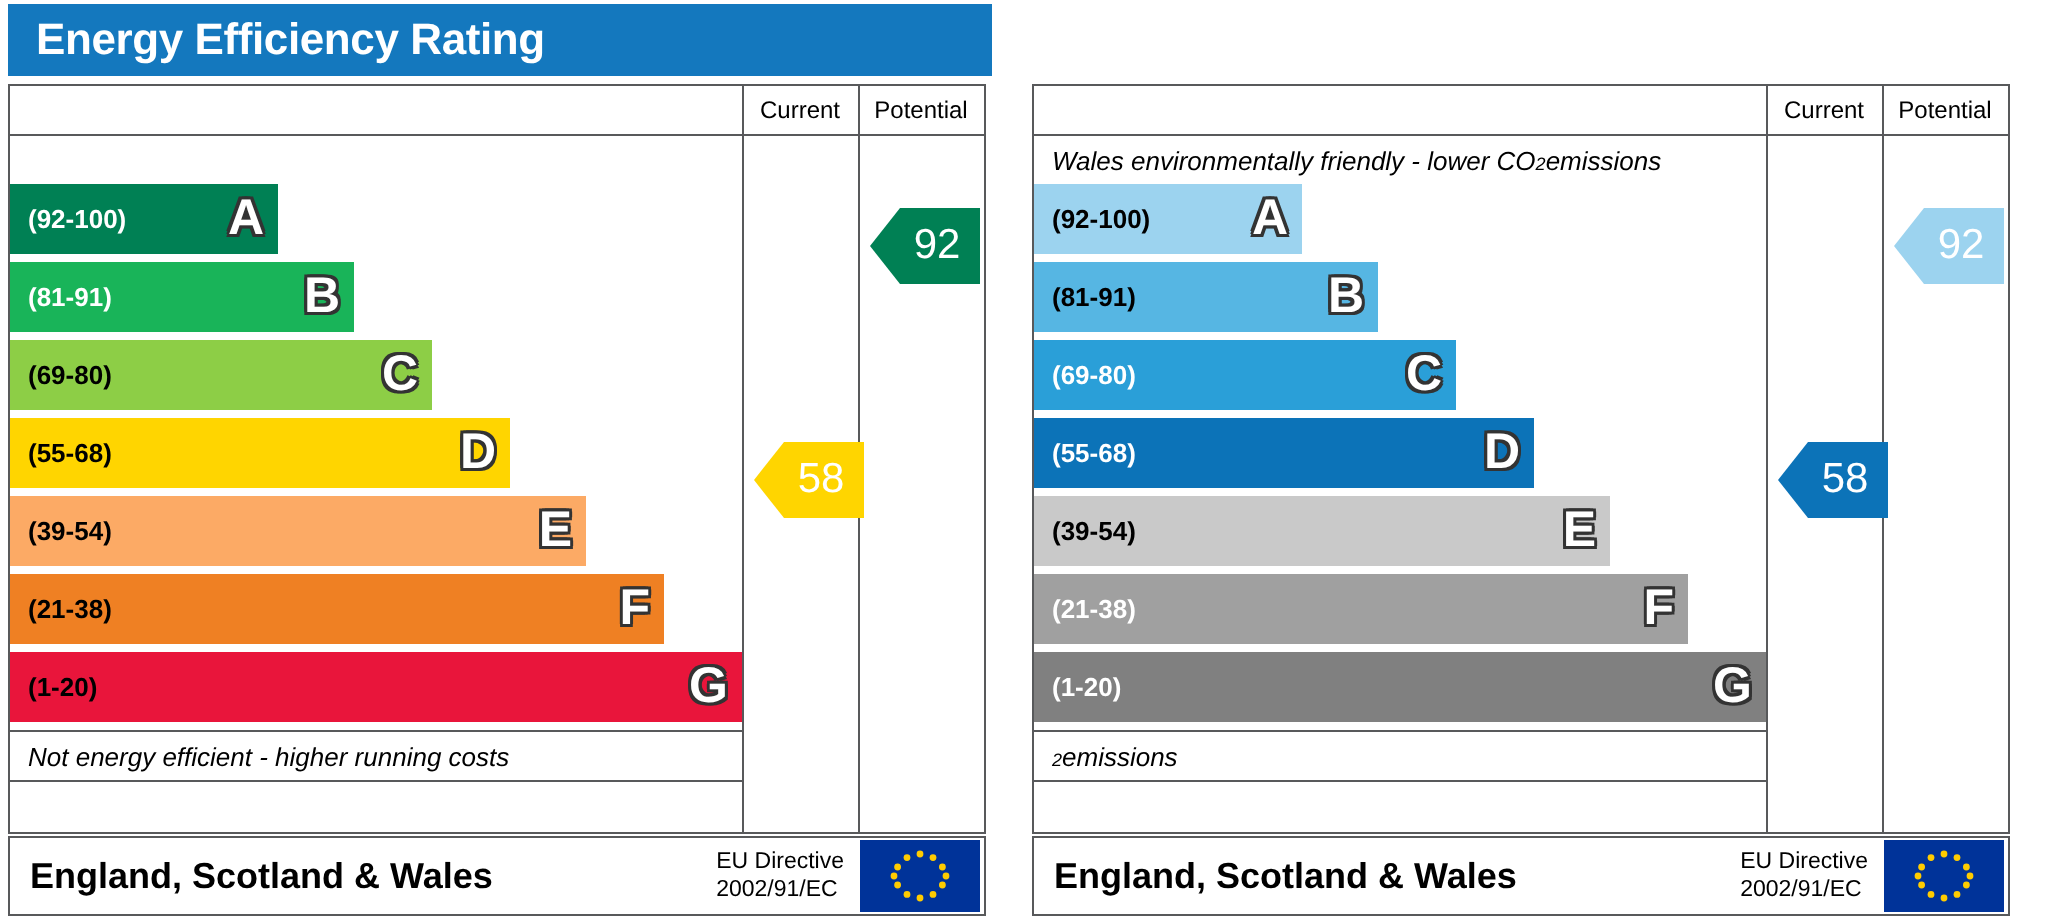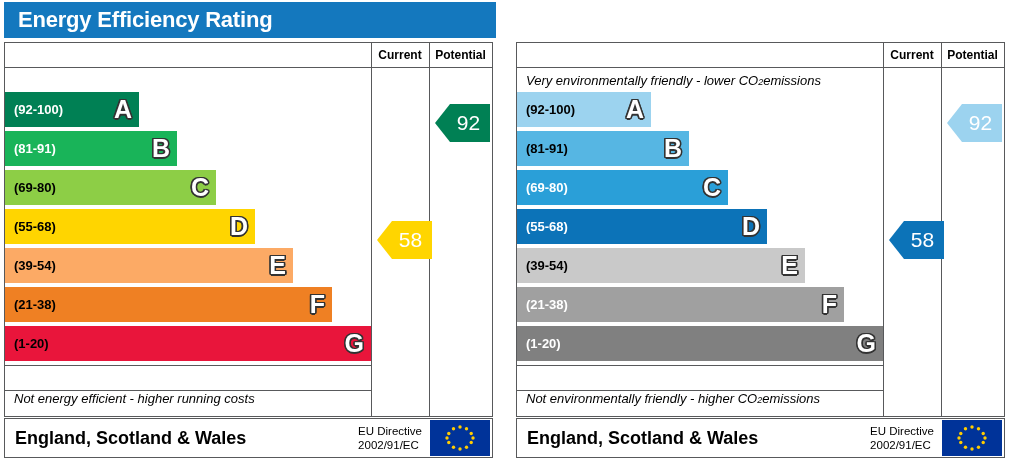--- a/index.html
+++ b/index.html
@@ -23,30 +23,30 @@
 
   
   .vline{position:absolute;top:0;width:1px;background:#58595b;}
   .vline.c1{left:366px;height:373px;}
   .vline.c2{left:424px;height:373px;}
 
   .hline{position:absolute;left:0;width:487px;height:1px;background:#58595b;}
   .hline.h1{top:24px;}
 
   .colhead{position:absolute;top:0;height:24px;display:flex;align-items:center;justify-content:center;
-           font-size:12px;font-weight:bold;color:#000;text-align:center;}
+           font-size:12px;font-weight:normal;color:#000;text-align:center;}
   .colhead.cur{left:366px;width:58px;}
   .colhead.pot{left:424px;width:63px;}
 
   
   .cap{position:absolute;left:0;width:366px;height:24px;display:flex;align-items:center;
        font-size:13px;font-style:italic;color:#000;padding-left:9px;box-sizing:border-box;white-space:nowrap;}
   .cap sub{font-size:9px;vertical-align:baseline;position:relative;top:2px;}
   .cap.top{top:25px;}
-  .cap.bot{top:323px;margin-top:20px;}
+  .cap.bot{top:323px;}
   .hline.h2{top:322px;width:366px;}
   .hline.h3{top:347px;width:366px;}
 
   
   .bars{position:absolute;left:0;top:49px;width:366px;height:273px;padding-left:22px;}
   .bar{position:absolute;left:0;height:35px;display:flex;align-items:center;}
   .bar .rng{font-size:13px;font-weight:bold;padding-left:9px;white-space:nowrap;}
   .bar .ltr{position:absolute;right:7px;font-size:25px;font-weight:bold;line-height:1;
             color:#ffffff;
             text-shadow:-1.4px -1.4px 0 #333, 1.4px -1.4px 0 #333, -1.4px 1.4px 0 #333, 1.4px 1.4px 0 #333,
@@ -172,21 +172,21 @@
 
     <div class="frame">
       <div class="hline h1"></div>
       <div class="vline c1"></div>
       <div class="vline c2"></div>
 
       <div class="colhead cur">Current</div>
       <div class="colhead pot">Potential</div>
 
       <div class="cap top">
-          <span>Very environmentally friendly - lower CO</span>
+          <span>Wales environmentally friendly - lower CO</span>
           <sub>2</sub>
           <span> emissions</span>
         </div>
 
       <div class="bars">
         <div class="bar" style="top: 0px; width: 134px; background: rgb(156, 211, 239);">
           <span class="rng" style="color: rgb(0, 0, 0);">(92-100)</span>
           <span class="ltr">A</span>
         </div>
         <div class="bar" style="top: 39px; width: 172px; background: rgb(86, 182, 227);">
@@ -210,21 +210,20 @@
           <span class="ltr">F</span>
         </div>
         <div class="bar" style="top: 234px; width: 366px; background: rgb(128, 128, 128);">
           <span class="rng" style="color: rgb(255, 255, 255);">(1-20)</span>
           <span class="ltr">G</span>
         </div>
       </div>
 
       <div class="hline h2"></div>
       <div class="cap bot">
-          <span>Not environmentally friendly - higher CO</span>
           <sub>2</sub>
           <span> emissions</span>
         </div>
       <div class="hline h3"></div>
 
       <div class="arrow" style="left: 430px; width: 55px; top: 61px; background: rgb(156, 211, 239);">
         <span>92</span>
       </div>
       <div class="arrow" style="left: 372px; width: 55px; top: 178px; background: rgb(12, 115, 184);">
         <span>58</span>

